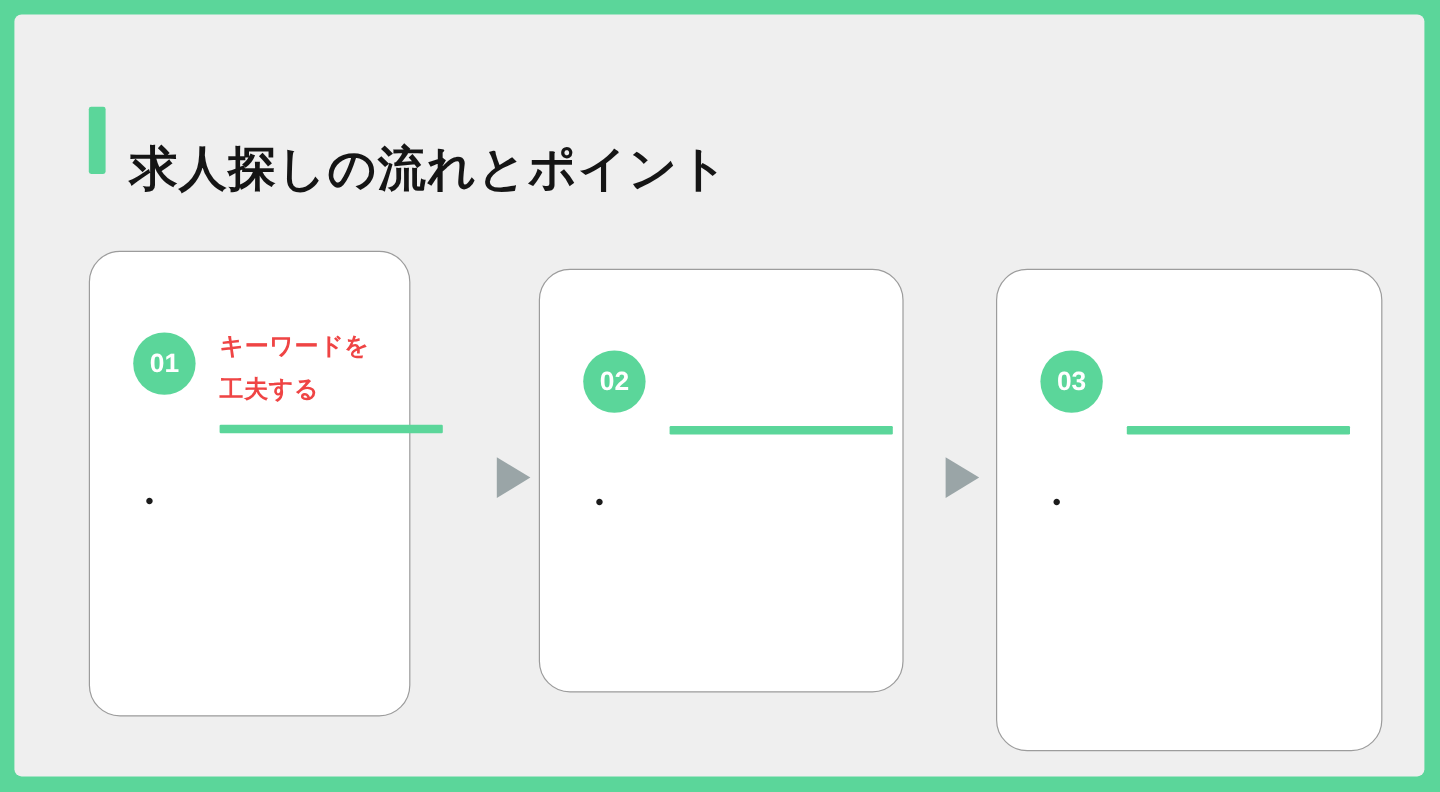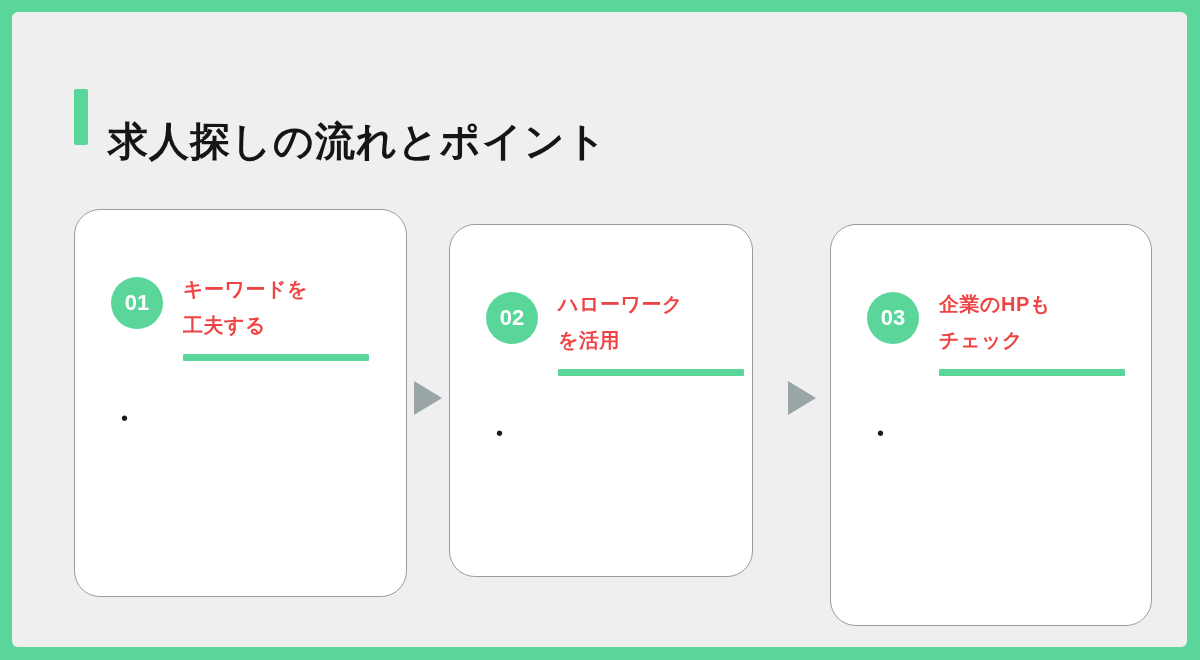--- a/index.html
+++ b/index.html
@@ -41,21 +41,21 @@
   }
   
   .card {
     position: absolute;
     background: #ffffff;
     border: 1px solid #9c9c9c;
     border-radius: 26px;
     box-sizing: border-box;
     padding: 36px 32px 0 36px;
   }
-  .card1 { left: 62px;  top: 197px; width: 333px; height: 388px; }
+  .card1 { left: 62px;  top: 197px; width: 268px; height: 388px; }
   .card2 { left: 437px; top: 212px; width: 304px; height: 353px; }
   .card3 { left: 818px; top: 212px; width: 322px; height: 402px; }
 
   .card-header {
     display: flex;
     align-items: flex-start;
     gap: 20px;
     margin-top: 25px;
   }
   .step-circle {
@@ -136,38 +136,34 @@
         <span class="bullet-marker">•</span>
       </div>
     </div>
   </div>
 
   <div class="flow-arrow arrow1"></div>
 
   <div class="card card2">
     <div class="card-header">
       <div class="step-circle">02</div>
-      <div class="card-title">ハローワーク
-を活用</div>
     </div>
     <div class="title-underline"></div>
     <div class="bullet-list">
       <div class="bullet-item">
         <span class="bullet-marker">•</span>
       </div>
     </div>
   </div>
 
   <div class="flow-arrow arrow2"></div>
 
   <div class="card card3">
     <div class="card-header">
       <div class="step-circle">03</div>
-      <div class="card-title">企業のHPも
-チェック</div>
     </div>
     <div class="title-underline"></div>
     <div class="bullet-list">
       <div class="bullet-item">
         <span class="bullet-marker">•</span>
       </div>
     </div>
   </div>
 
 </div>

